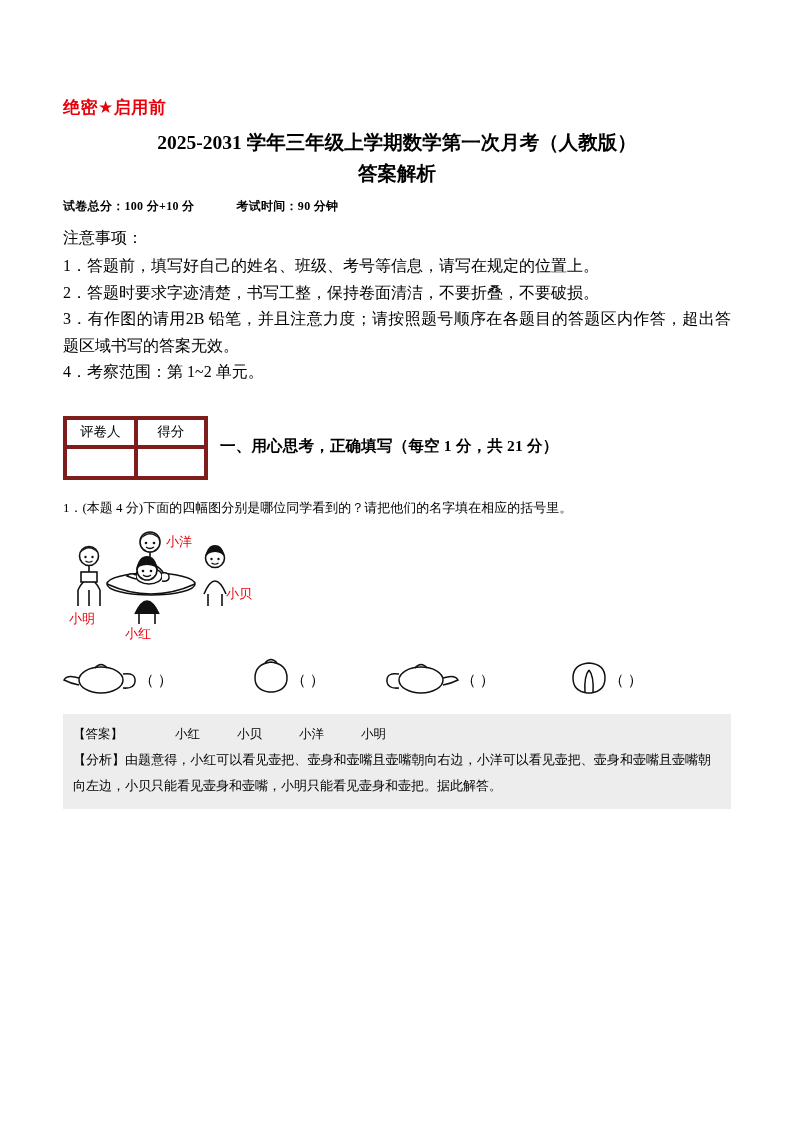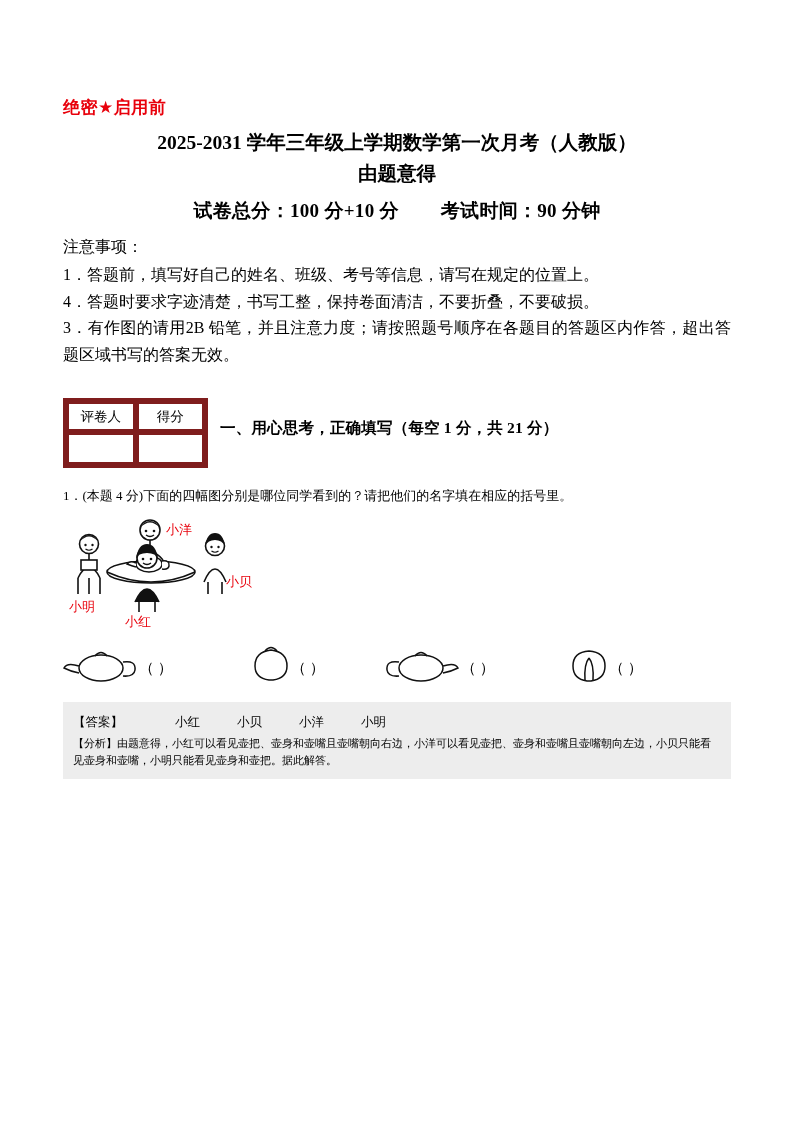--- a/index.html
+++ b/index.html
@@ -48,22 +48,22 @@
   }
   .title2 {
     text-align: center;
     font-size: 19.5px;
     font-weight: bold;
     line-height: 32px;
     margin: 0 0 4px 0;
   }
 
   .scoreline {
-    text-align: center;
-    font-size: 19px;
+    text-align: left;
+    font-size: 12px;
     font-weight: bold;
     margin: 8px 0 10px 0;
     letter-spacing: 0.3px;
   }
   .scoreline .gap {
     display: inline-block;
     width: 42px;
   }
 
   .notice-head {
@@ -87,21 +87,21 @@
     display: flex;
     align-items: flex-start;
     margin-top: 4px;
   }
   .grader-table {
     border-collapse: collapse;
     width: 145px;
     table-layout: fixed;
   }
   .grader-table td {
-    border: 6px solid #7f1d1d;
+    border: 4px solid #7f1d1d;
     height: 23px;
     text-align: center;
     font-size: 13.5px;
     font-family: "Liberation Serif", serif;
   }
   .grader-table td.empty { height: 25px; }
 
   .section-title {
     font-size: 15.5px;
     font-weight: bold;
@@ -140,46 +140,47 @@
   .ans-line {
     font-size: 12.5px;
     line-height: 25px;
     margin: 0;
     font-family: "Liberation Serif", serif;
   }
   .ans-line .lbl { font-weight: normal; }
   .ans-gap-1 { width: 52px; display:inline-block; }
   .ans-word { display:inline-block; width: 62px; }
   .analysis {
-    font-size: 11px;
-    line-height: 17px;
+    font-size: 13px;
+    line-height: 26px;
     margin: 0;
     text-align: justify;
     font-family: "Liberation Serif", serif;
   }
 </style>
 </head>
 <body>
 
 <div class="page">
   <div class="content">
 
     <div class="secret">绝密★启用前</div>
 
     <div class="title">2025-2031 学年三年级上学期数学第一次月考（人教版）</div>
-    <div class="title2">由题意得</div>
+    <div class="title2">答案解析</div>
 
     <div class="scoreline">
       <span>试卷总分：100 分+10 分</span><span class="gap"></span><span>考试时间：90 分钟</span>
     </div>
 
     <div class="notice-head">注意事项：</div>
     <div class="notice-item">1．答题前，填写好自己的姓名、班级、考号等信息，请写在规定的位置上。</div>
-    <div class="notice-item">4．答题时要求字迹清楚，书写工整，保持卷面清洁，不要折叠，不要破损。</div>
+    <div class="notice-item">2．答题时要求字迹清楚，书写工整，保持卷面清洁，不要折叠，不要破损。</div>
     <div class="notice-item">3．有作图的请用2B 铅笔，并且注意力度；请按照题号顺序在各题目的答题区内作答，超出答题区域书写的答案无效。</div>
+    <div class="notice-item">4．考察范围：第 1~2 单元。</div>
 
     <div class="spacer-1"></div>
 
     <div class="section-row">
       <table class="grader-table">
         <tbody>
             <tr>
           <td>评卷人</td>
           <td>得分</td>
         </tr>

